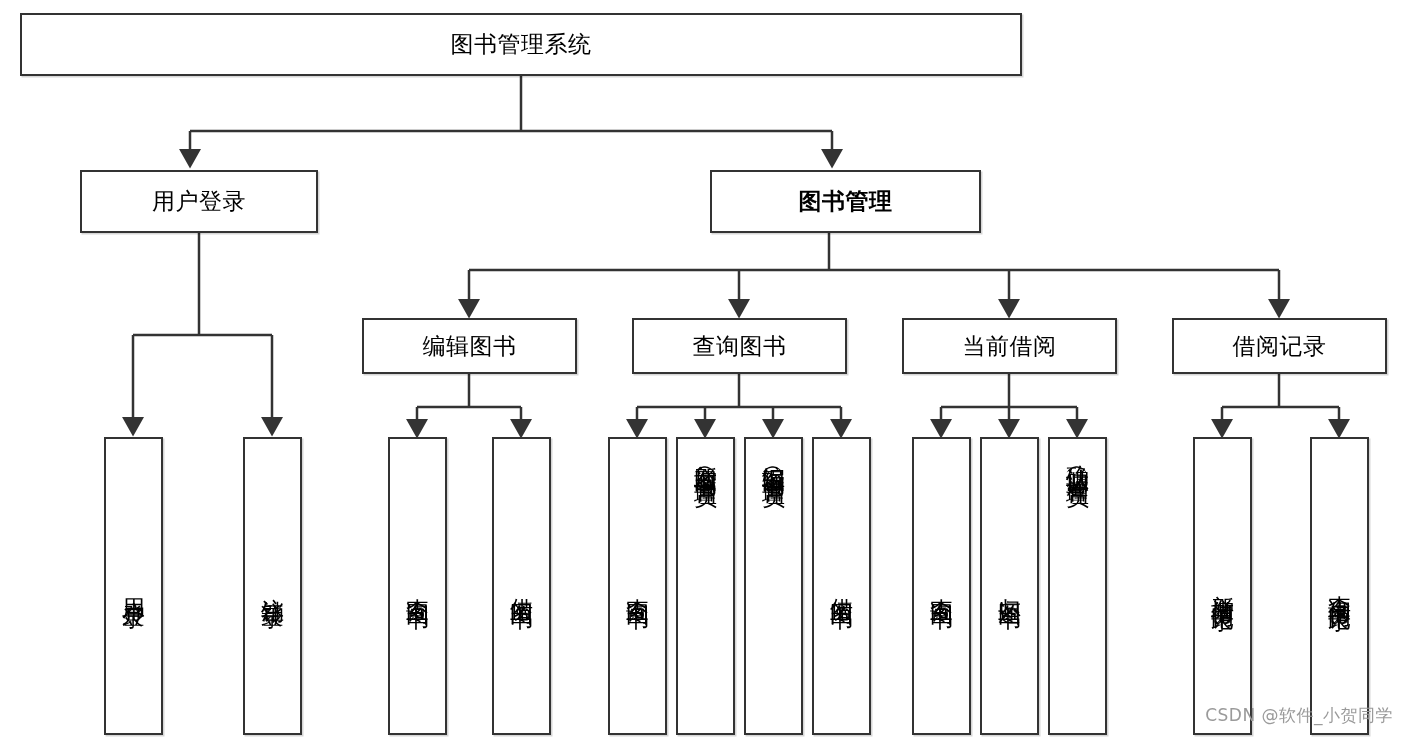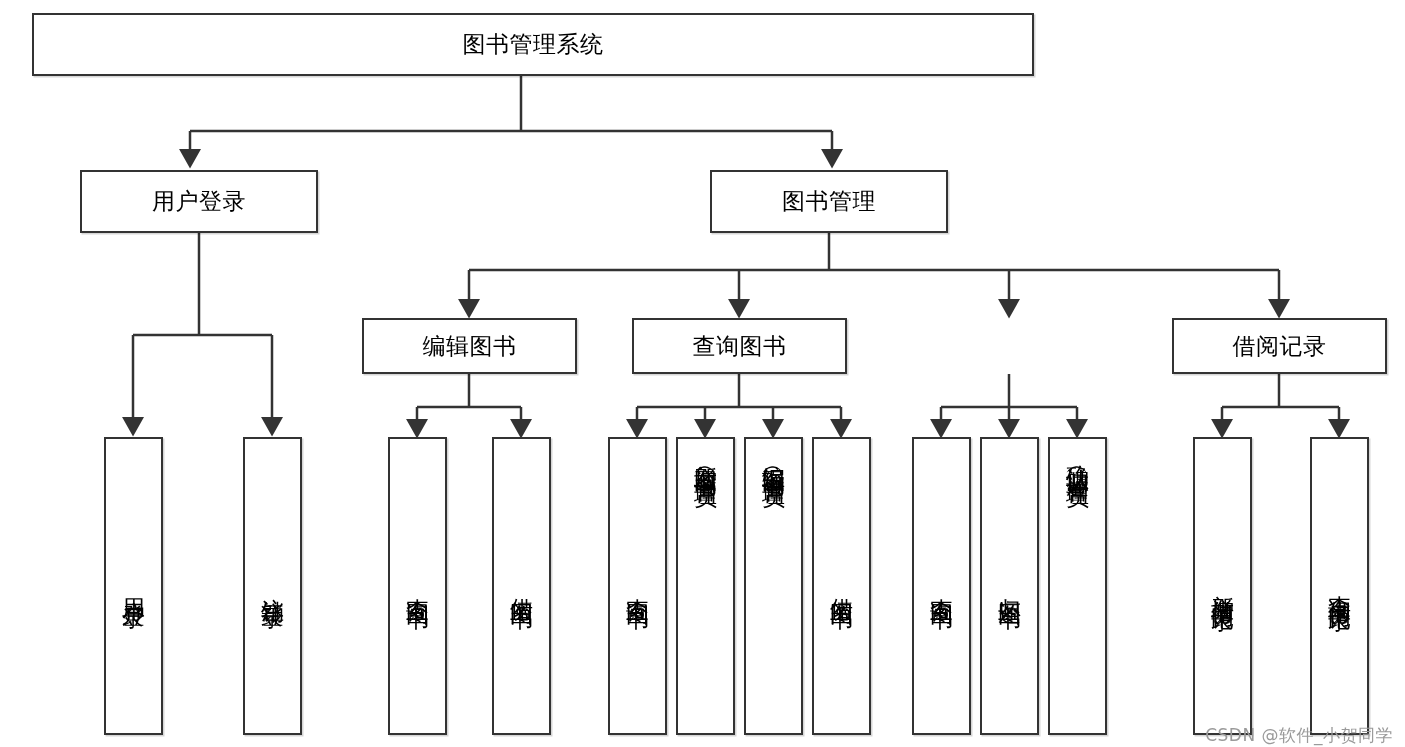--- a/index.html
+++ b/index.html
@@ -58,21 +58,21 @@
     line-height: 1;
     white-space: nowrap;
   }
   .node.vertical.centered {
     align-items: center;
     padding-top: 0;
   }
   #watermark {
     position: absolute;
     right: 12px;
-    bottom: 0;
+    bottom: 20px;
     font-size: 17px;
     color: #9a9a9a;
     white-space: nowrap;
     letter-spacing: 0.5px;
   }
 </style>
 </head>
 <body>
 
 <div id="diagram-root">
@@ -120,37 +120,40 @@
       <path d="M1009,407 L1009,421" marker-end="url(#arrow)"></path>
       <path d="M1077,407 L1077,421" marker-end="url(#arrow)"></path>
 
       <path d="M1279,374 L1279,407"></path>
       <path d="M1222,407 L1339,407"></path>
       <path d="M1222,407 L1222,421" marker-end="url(#arrow)"></path>
       <path d="M1339,407 L1339,421" marker-end="url(#arrow)"></path>
     </g>
   </svg>
 
-  <div class="node horizontal" style="left:20px; top:13px; width:1002px; height:63px;margin-left:12px;">
+  <div class="node horizontal" style="left:20px; top:13px; width:1002px; height:63px;">
     <span class="label">图书管理系统</span>
   </div>
 
   <div class="node horizontal" style="left:80px; top:170px; width:238px; height:63px;">
     <span class="label">用户登录</span>
   </div>
-  <div class="node horizontal" style="left:710px; top:170px; width:238px; height:63px;">
+  <div class="node horizontal" style="left:710px; top:170px; width:271px; height:63px;font-weight:bold;">
     <span class="label">图书管理</span>
   </div>
 
   <div class="node horizontal" style="left:362px; top:318px; width:215px; height:56px;">
     <span class="label">编辑图书</span>
   </div>
   <div class="node horizontal" style="left:632px; top:318px; width:215px; height:56px;">
     <span class="label">查询图书</span>
   </div>
+  <div class="node horizontal" style="left:902px; top:318px; width:215px; height:56px;">
+    <span class="label">当前借阅</span>
+  </div>
   <div class="node horizontal" style="left:1172px; top:318px; width:215px; height:56px;">
     <span class="label">借阅记录</span>
   </div>
 
   <div class="node vertical centered" style="left:104px; top:437px; width:59px; height:298px;">
     <span class="label">用户登录</span>
   </div>
   <div class="node vertical centered" style="left:243px; top:437px; width:59px; height:298px;">
     <span class="label">注销登录</span>
   </div>

